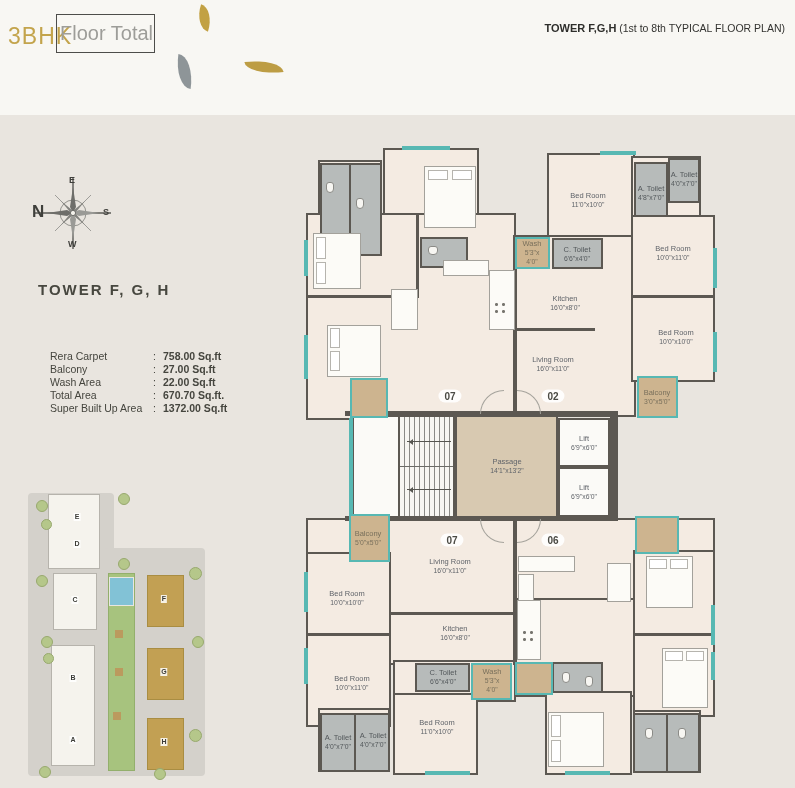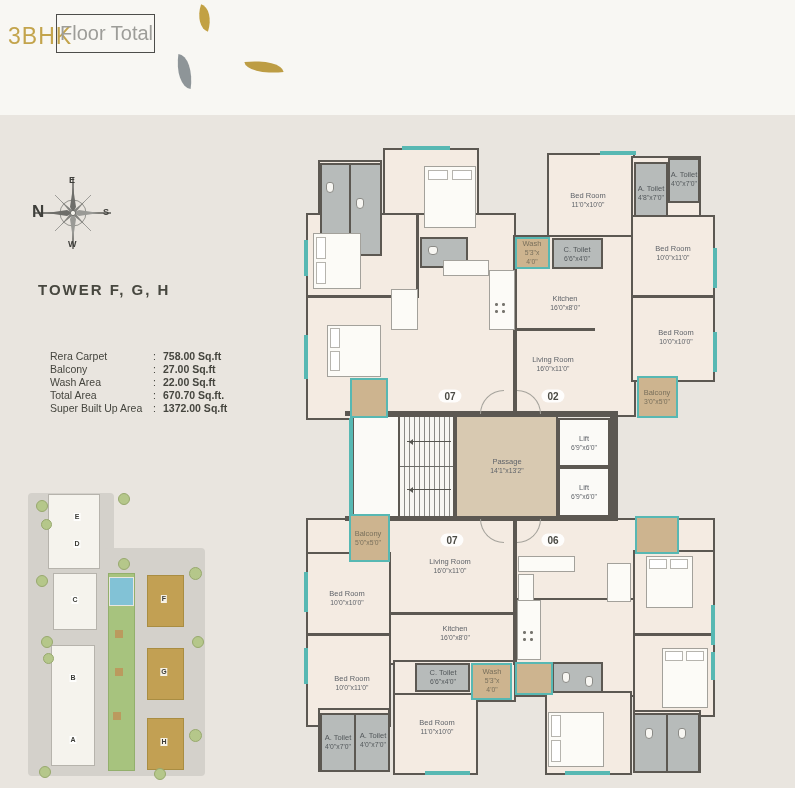--- a/index.html
+++ b/index.html
@@ -64,20 +64,21 @@
 <div class="page">
 
   <div class="header">
     <span class="title-gold">3BHK</span>
     <span class="title-box">
         <span>Floor Total</span>
       </span>
     <div class="leaf" style="left:197px;top:6px;width:15px;height:24px;background:#c2a143;transform:rotate(18deg);"></div>
     <div class="leaf" style="left:176px;top:55px;width:17px;height:33px;background:#8e9598;transform:rotate(8deg);"></div>
     <div class="leaf" style="left:245px;top:60px;width:38px;height:14px;background:#bd9d44;transform:rotate(-6deg);"></div>
+    <div class="tower-note"><b>TOWER F,G,H</b><span> (1st to 8th TYPICAL FLOOR PLAN)</span></div>
   </div>
 
   <svg class="abs" style="left:31px;top:171px;" width="84" height="84" viewBox="0 0 84 84">
     <line x1="4" y1="42" x2="80" y2="42" stroke="#5a5a56" stroke-width="1.4"></line>
     <line x1="42" y1="6" x2="42" y2="78" stroke="#5a5a56" stroke-width="1.4"></line>
     <line x1="24" y1="24" x2="60" y2="60" stroke="#8a8a86" stroke-width="0.8"></line>
     <line x1="60" y1="24" x2="24" y2="60" stroke="#8a8a86" stroke-width="0.8"></line>
     <circle cx="42" cy="42" r="13" fill="none" stroke="#7d7d79" stroke-width="0.8"></circle>
     <polygon fill="#6e6e6a" points="42,16 45,36 42,42 39,36"></polygon>
     <polygon fill="#9a9a96" points="42,68 45,48 42,42 39,48"></polygon>

